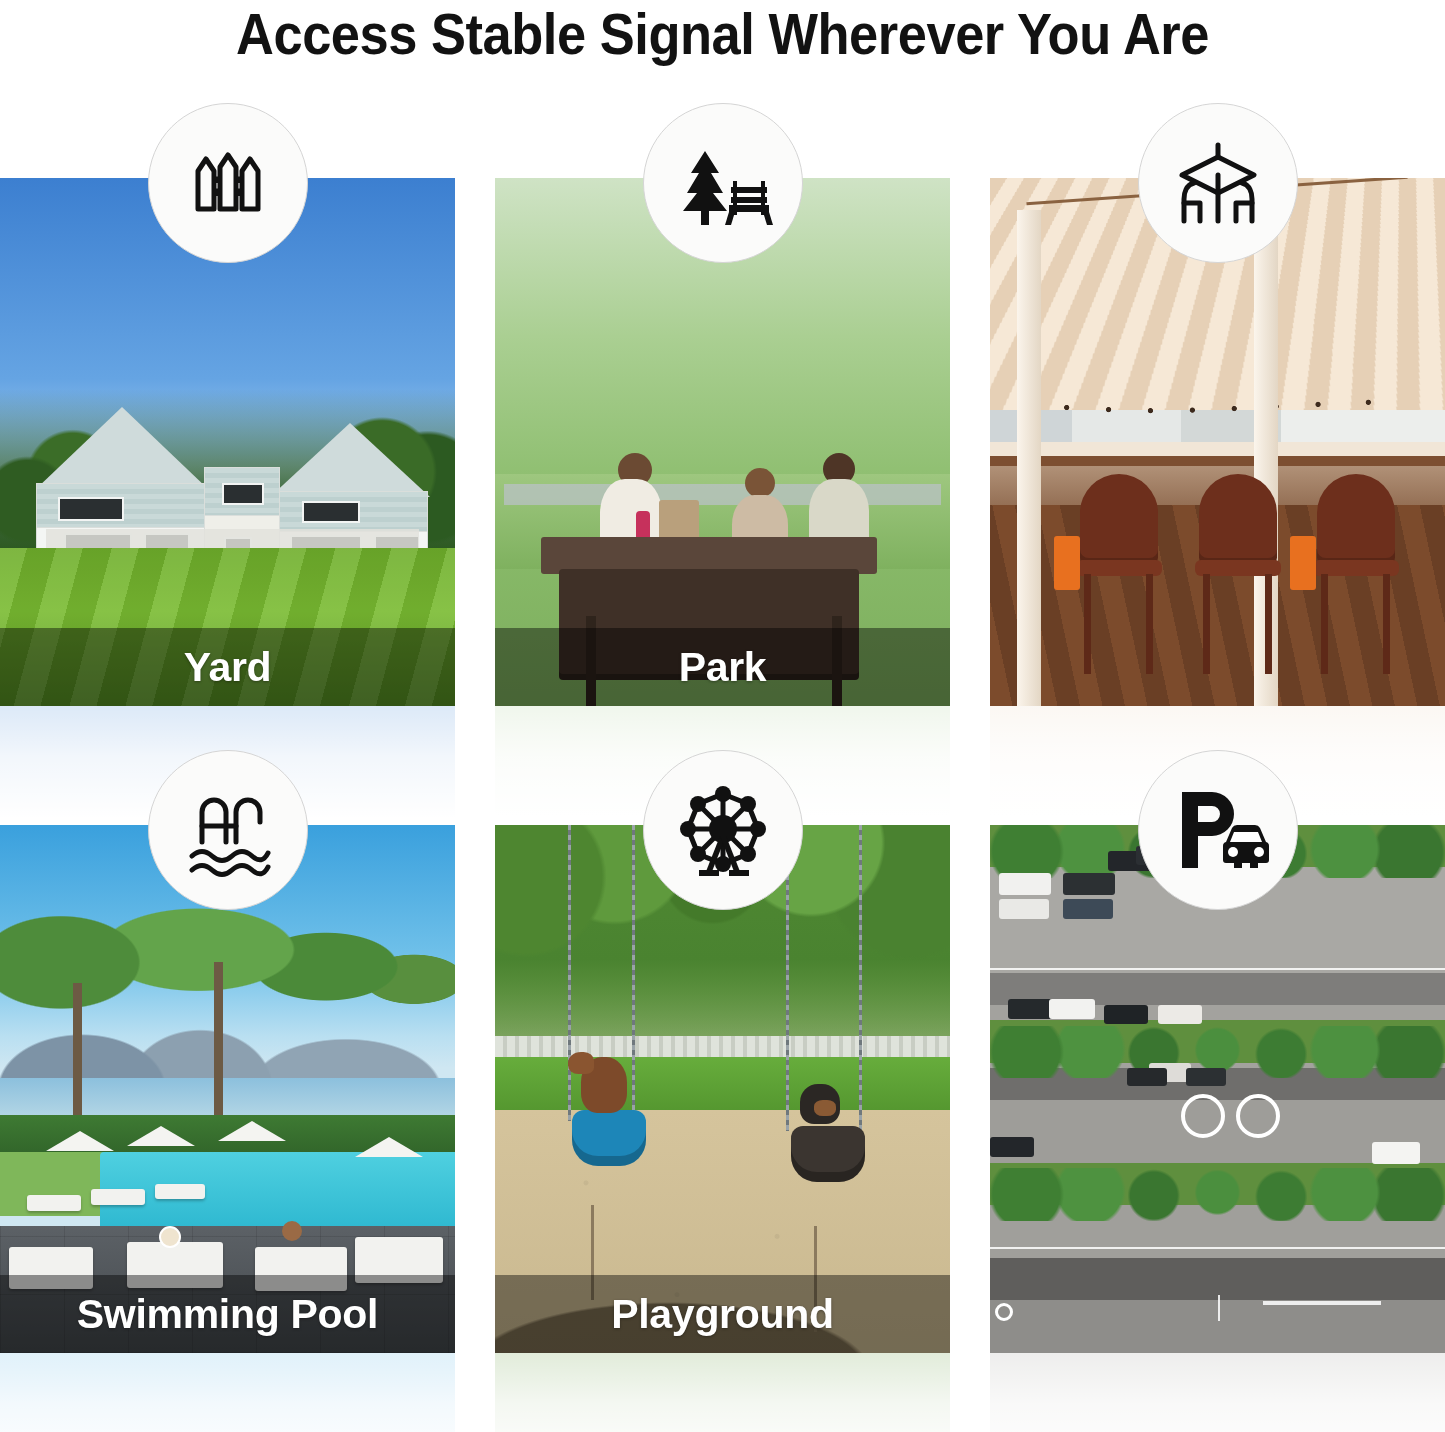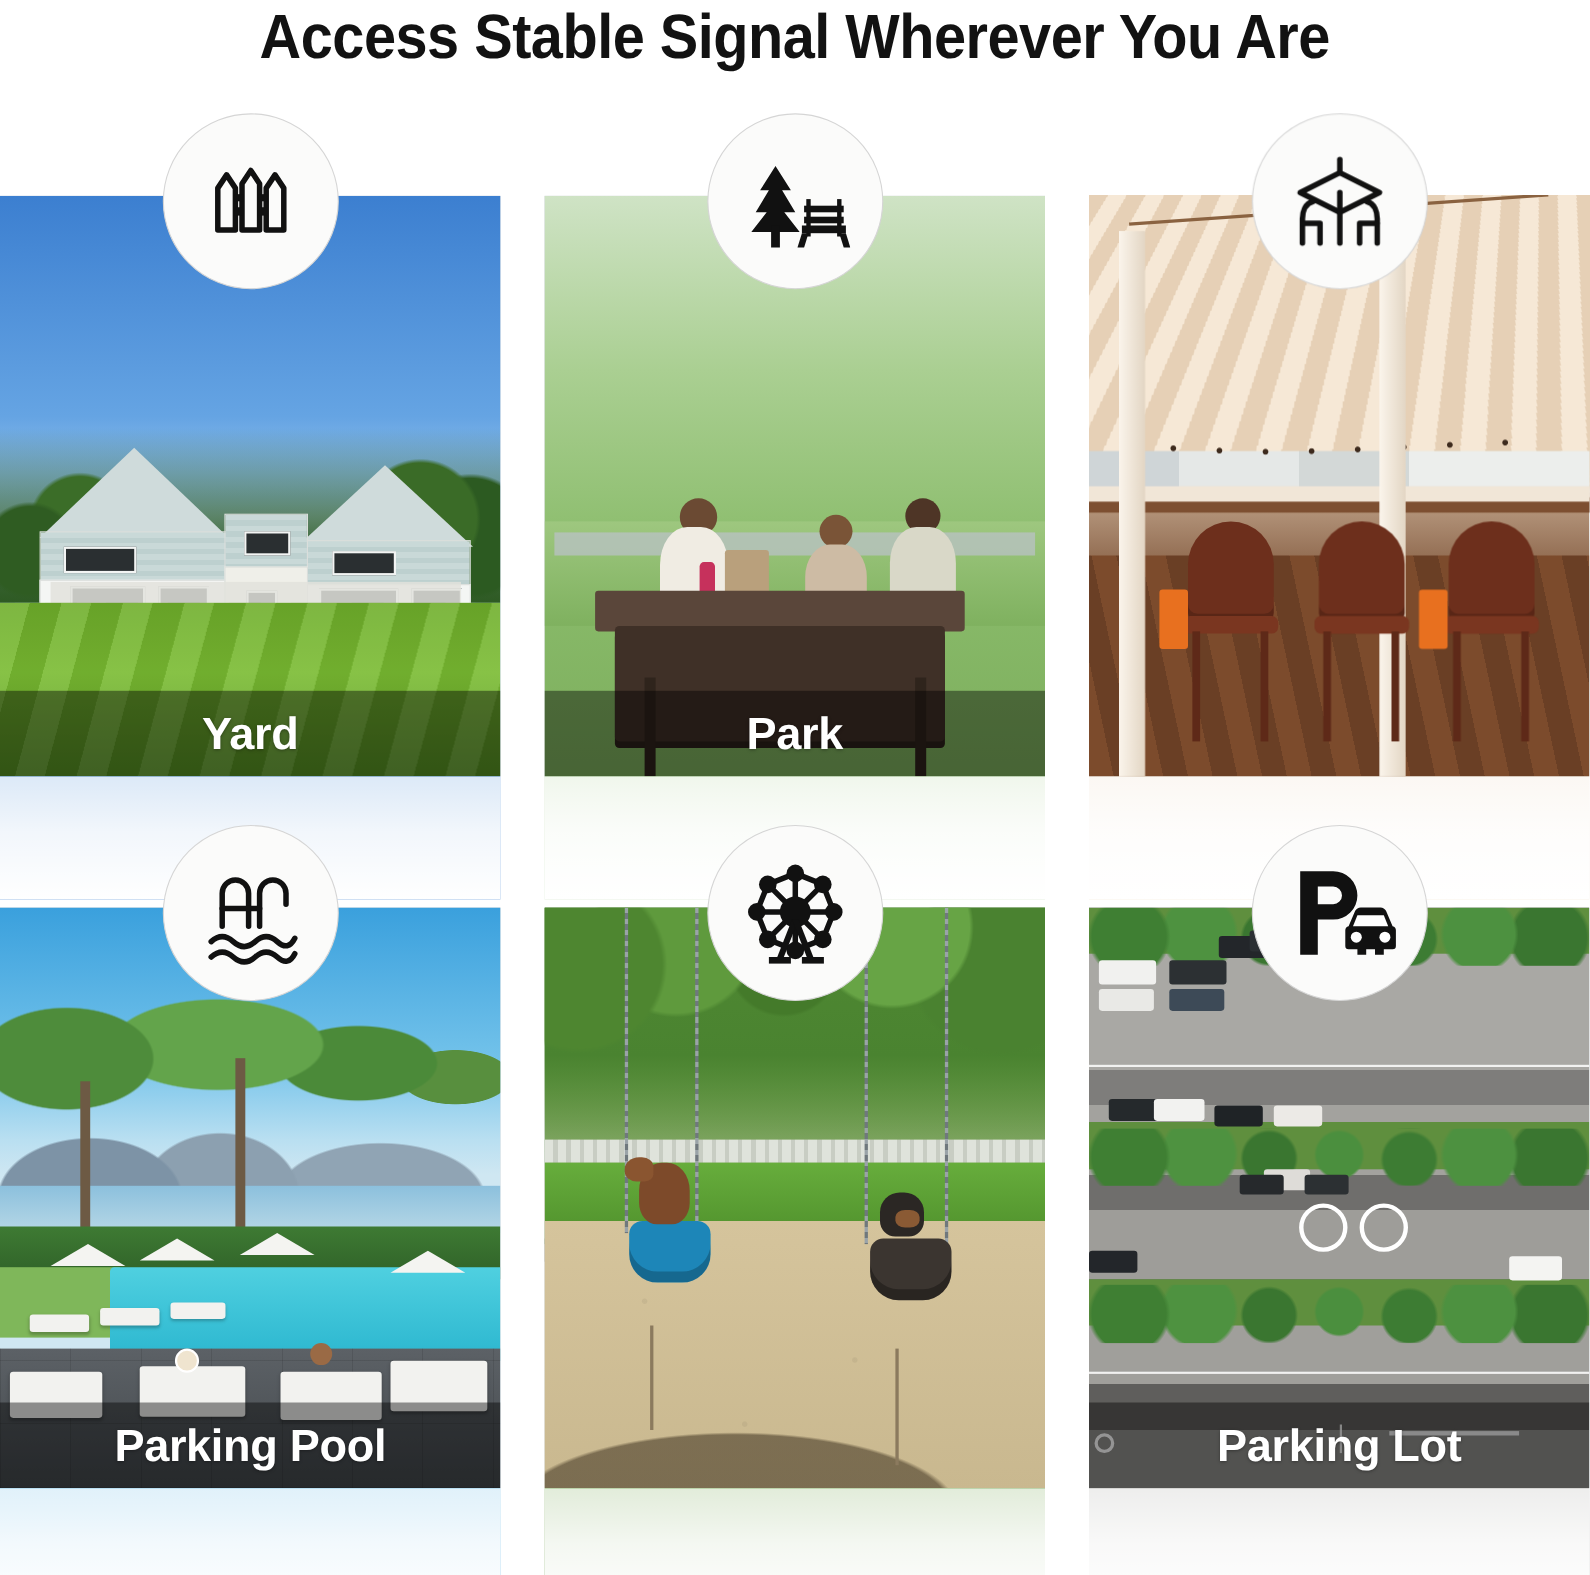--- a/index.html
+++ b/index.html
@@ -584,21 +584,21 @@
             <div class="lounger" style="left:20%;top:69%;width:54px;height:16px;"></div>
             <div class="lounger" style="left:34%;top:68%;width:50px;height:15px;"></div>
             <div class="lounger" style="left:2%;top:80%;width:84px;height:42px;"></div>
             <div class="lounger" style="left:28%;top:79%;width:96px;height:46px;"></div>
             <div class="lounger" style="left:56%;top:80%;width:92px;height:44px;"></div>
             <div class="lounger" style="left:78%;top:78%;width:88px;height:46px;"></div>
             <div class="p-head" style="left:35%;top:76%;width:22px;height:22px;background:#efe4cf;border:2px solid #fff;"></div>
             <div class="p-head" style="left:62%;top:75%;width:20px;height:20px;background:#9a6a45;"></div>
           </div>
           <div class="caption-band">
-            <span class="caption-text">Parking Pool</span>
+            <span class="caption-text">Swimming Pool</span>
           </div>
         </div>
         <div class="badge">
           <svg width="100" height="96" viewBox="0 0 100 96" aria-hidden="true">
             <g fill="none" stroke="#111111" stroke-width="5" stroke-linecap="round">
               <path d="M24 60 V30 A12 12 0 0 1 48 30 V60"></path>
               <path d="M58 60 V30 A12 12 0 0 1 82 30 V40"></path>
               <path d="M24 44 H58"></path>
               <path d="M14 74 q10 -9 20 0 t20 0 t20 0 t16 -3"></path>
               <path d="M14 88 q10 -9 20 0 t20 0 t20 0 t16 -3"></path>
@@ -629,20 +629,23 @@
             <div class="chain" style="left:64%;top:0;height:58%;"></div>
             <div class="chain" style="left:80%;top:0;height:58%;"></div>
             <div class="swing-seat" style="left:17%;top:54%;background:#1d86b8;box-shadow:inset 0 -10px 0 rgba(0,0,0,0.22);"></div>
             <div class="dog" style="left:19%;top:44%;width:46px;height:56px;background:#7d4a2a;"></div>
             <div class="dog" style="left:16%;top:43%;width:26px;height:22px;background:#8a5530;border-radius:50% 40% 30% 40%;"></div>
             <div class="swing-seat" style="left:65%;top:57%;background:#3b3530;box-shadow:inset 0 -10px 0 rgba(0,0,0,0.3);"></div>
             <div class="dog" style="left:67%;top:49%;width:40px;height:40px;background:#2b2724;"></div>
             <div class="dog" style="left:70%;top:52%;width:22px;height:16px;background:#8a5a34;border-radius:40%;"></div>
             <div class="chain" style="left:21%;top:72%;height:18%;background:#8b7a5e;"></div>
             <div class="chain" style="left:70%;top:76%;height:20%;background:#8b7a5e;"></div>
+          </div>
+          <div class="caption-band">
+            <span class="caption-text">Playground</span>
           </div>
         </div>
         <div class="badge">
           <svg width="100" height="100" viewBox="0 0 100 100" aria-hidden="true">
             <g stroke="#111111" stroke-width="5" fill="none">
               <polygon points="50,14 75,24 85,49 75,74 50,84 25,74 15,49 25,24"></polygon>
               <path d="M50 14 V84 M15 49 H85 M25 24 L75 74 M75 24 L25 74"></path>
             </g>
             <g fill="#111111">
               <circle cx="50" cy="49" r="14"></circle>
@@ -698,23 +701,20 @@
             <div class="lot-circle" style="left:54%;top:51%;width:44px;height:44px;"></div>
             <div class="lot-grass" style="top:64%;height:8%;"></div>
             <div class="lot-trees" style="top:65%;"></div>
             <div class="car" style="left:0%;top:59%;width:44px;height:20px;background:#23262a;"></div>
             <div class="car" style="left:84%;top:60%;width:48px;height:22px;background:#f4f4f2;"></div>
             <div class="lot-line" style="left:0;top:80%;width:100%;height:2px;"></div>
             <div class="lot-line" style="left:60%;bottom:9%;width:26%;height:4px;"></div>
             <div class="lot-line" style="left:50%;bottom:6%;width:2px;height:5%;"></div>
             <div class="lot-circle" style="left:1%;bottom:6%;width:18px;height:18px;border-width:3px;"></div>
           </div>
-          <div class="caption-band">
-            <span class="caption-text">Parking Lot</span>
-          </div>
         </div>
         <div class="badge">
           <svg width="104" height="96" viewBox="0 0 104 96" aria-hidden="true">
             <path d="M16 10 H46 a22 22 0 0 1 0 44 H32 V86 H16 Z M32 24 V40 H46 a8 8 0 0 0 0 -16 Z" fill="#111111" fill-rule="evenodd"></path>
             <g fill="#111111">
               <path d="M60 60 L66 46 a6 6 0 0 1 5 -3 H89 a6 6 0 0 1 5 3 L100 60 a4 4 0 0 1 3 4 V78 a3 3 0 0 1 -3 3 H92 V86 H84 V81 H76 V86 H68 V81 H60 a3 3 0 0 1 -3 -3 V64 a4 4 0 0 1 3 -4 Z"></path>
             </g>
             <g fill="#ffffff">
               <path d="M68 50 H92 L96 60 H64 Z"></path>
               <circle cx="67" cy="70" r="5"></circle>

